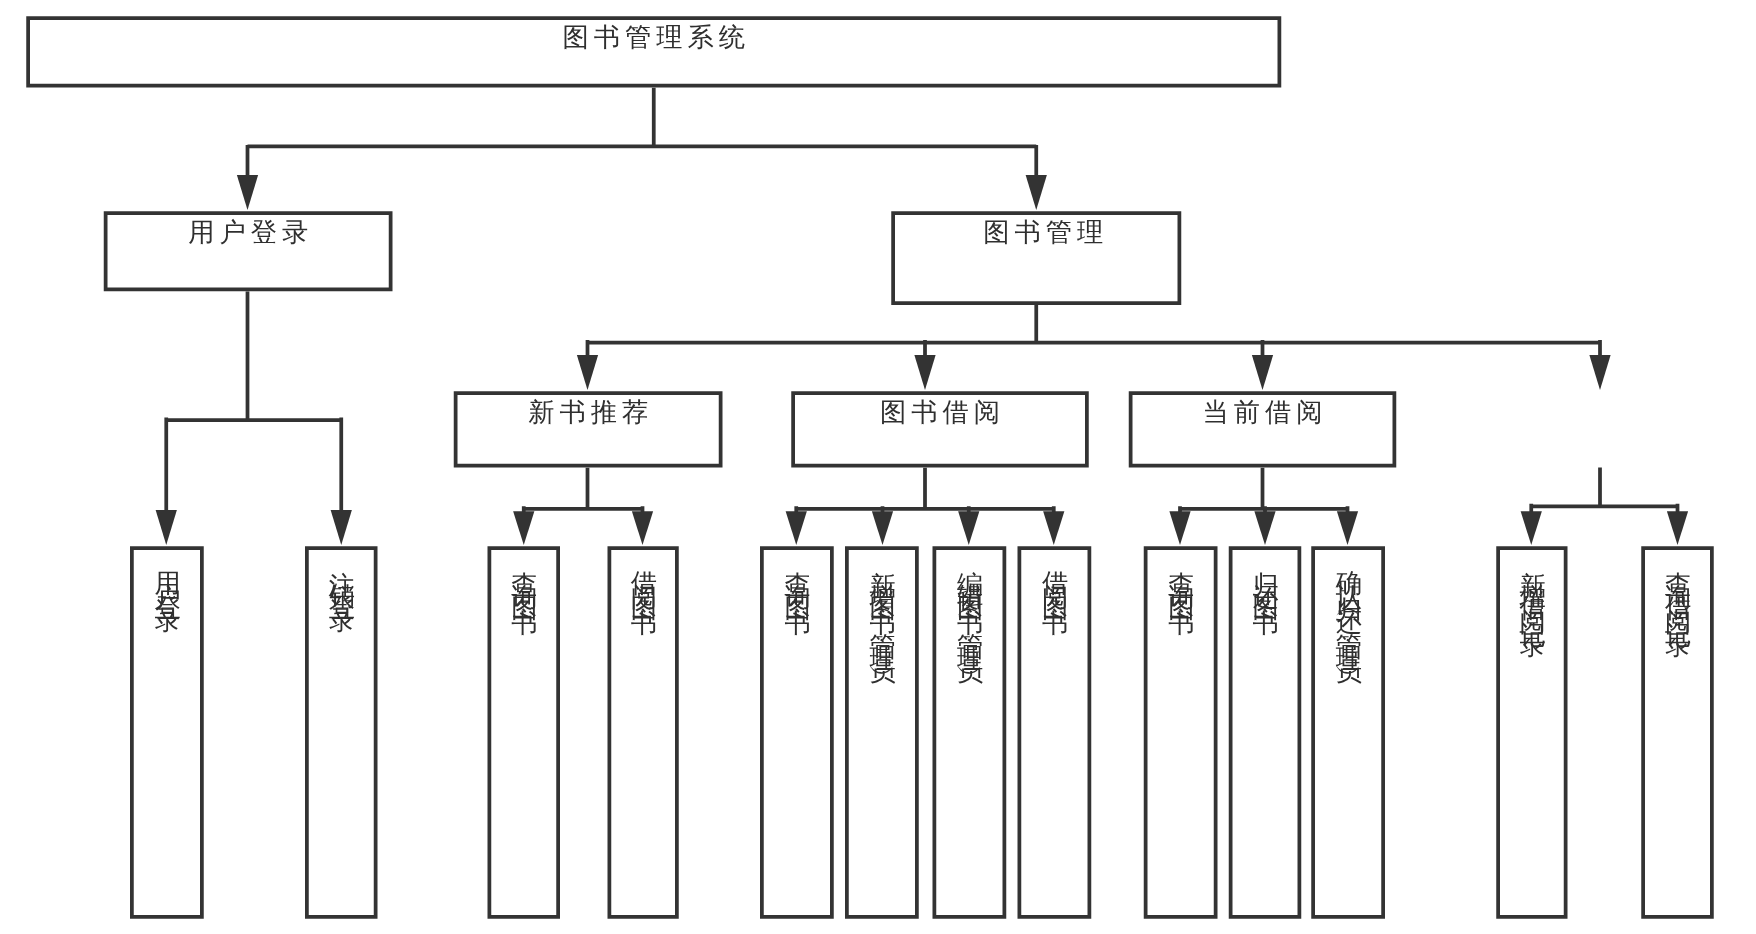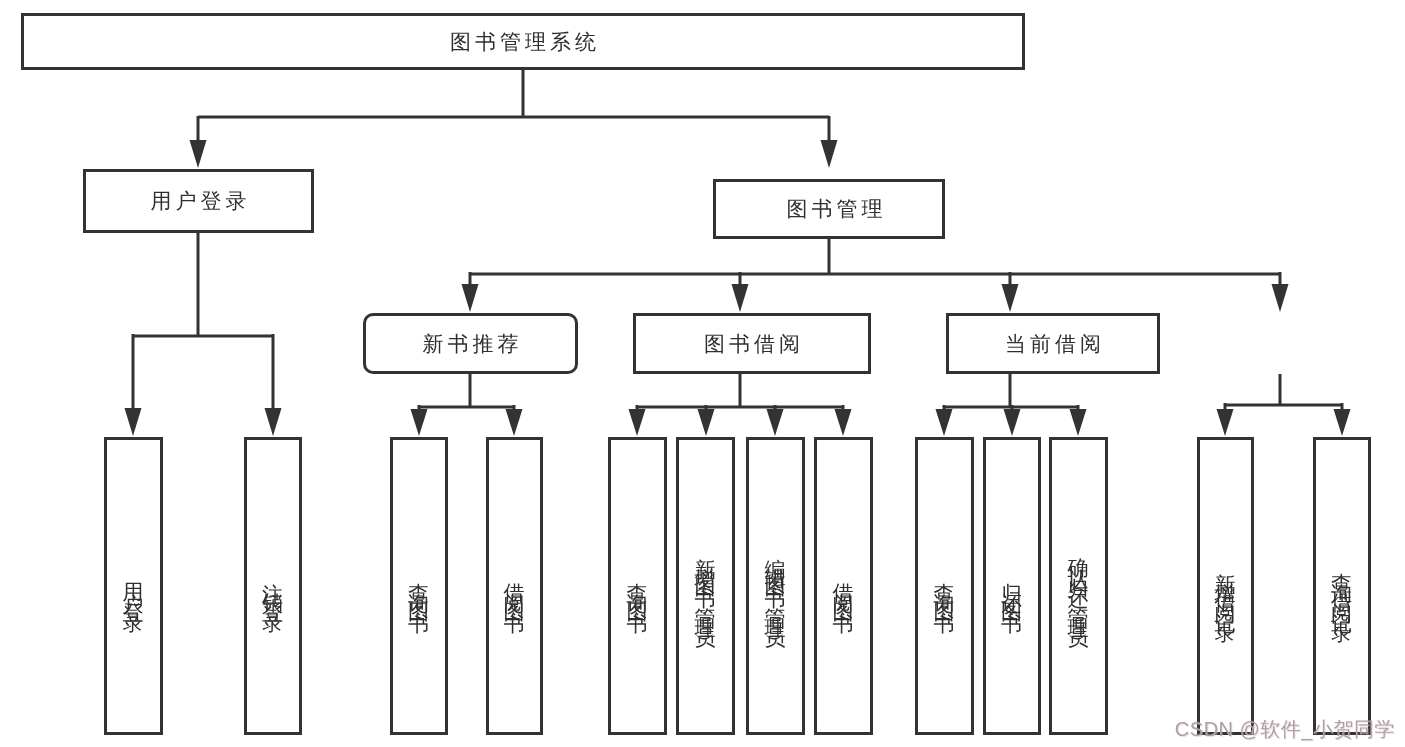--- a/index.html
+++ b/index.html
@@ -15,21 +15,20 @@
     position: absolute;
     left: 0; top: 0;
     width: 1405px; height: 747px;
   }
   .box {
     position: absolute;
     box-sizing: border-box;
     border: 3px solid var(--border, #333333);
     background: var(--fill, #ffffff);
     display: flex;
-    align-items: center;
     justify-content: center;
     color: var(--text, #2f2f2f);
   }
   .h-label {
     font-size: 21px;
     letter-spacing: 4px;
     white-space: nowrap;
     text-indent: 4px; 
   }
   .v-label {
@@ -94,31 +93,31 @@
     <polygon class="arrow" points="1333.5,409 1350.5,409 1342,436"></polygon>
   </svg>
 
   <div class="box" style="left:21px; top:13px; width:1004px; height:57px;">
     <span class="h-label">图书管理系统</span>
   </div>
 
   <div class="box" style="left:83px; top:169px; width:231px; height:64px;">
     <span class="h-label">用户登录</span>
   </div>
-  <div class="box" style="left:713px; top:179px; width:232px; height:60px;padding-left:11px;">
+  <div class="box" style="left:713px; top:169px; width:232px; height:75px;padding-left:11px;">
     <span class="h-label">图书管理</span>
   </div>
 
-  <div class="box" style="left:363px; top:313px; width:215px; height:61px;border-radius:10px;">
+  <div class="box" style="left:363px; top:313px; width:215px; height:61px;">
     <span class="h-label">新书推荐</span>
   </div>
   <div class="box" style="left:633px; top:313px; width:238px; height:61px;">
     <span class="h-label">图书借阅</span>
   </div>
-  <div class="box" style="left:903px; top:313px; width:214px; height:61px;margin-left:43px;">
+  <div class="box" style="left:903px; top:313px; width:214px; height:61px;">
     <span class="h-label">当前借阅</span>
   </div>
 
   <div class="box" style="left:104px; top:437px; width:59px; height:298px;">
     <span class="v-label">用户登录</span>
   </div>
   <div class="box" style="left:244px; top:437px; width:58px; height:298px;">
     <span class="v-label">注销登录</span>
   </div>
 
@@ -152,15 +151,14 @@
     <span class="v-label">确认归还（管理员）</span>
   </div>
 
   <div class="box" style="left:1197px; top:437px; width:57px; height:298px;">
     <span class="v-label">新增借阅记录</span>
   </div>
   <div class="box" style="left:1313px; top:437px; width:58px; height:298px;">
     <span class="v-label">查询借阅记录</span>
   </div>
 
-  <div class="watermark">CSDN @软件_小贺同学</div>
 
 </div>
 
 </body></html>

